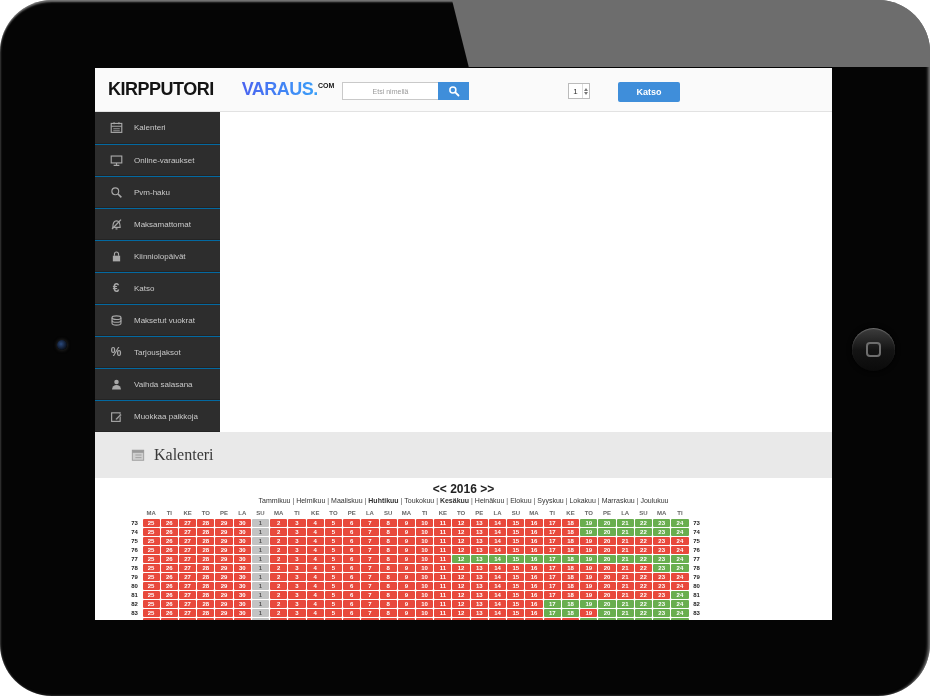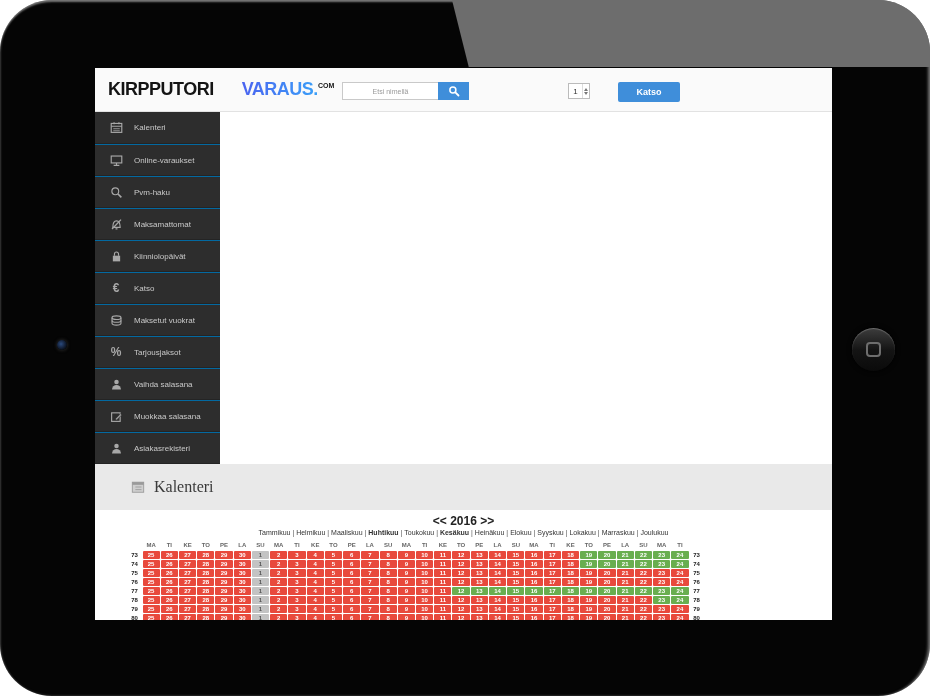--- a/index.html
+++ b/index.html
@@ -202,30 +202,21 @@
               </span>
               <span class="sb-label">Vaihda salasana</span>
             </div>
             <div class="sb-item">
               <span class="sb-icon">
                 <svg width="13" height="13" viewBox="0 0 16 16">
                   <rect x="2" y="3.5" width="10.5" height="10.5" fill="none" stroke="#a8a8a8" stroke-width="1.4"></rect>
                   <path d="M6.5 11 L13 4.5 L14.5 6 L8 12.5 Z" fill="#a8a8a8" stroke="#2d2d2d" stroke-width="0.8"></path>
                 </svg>
               </span>
-              <span class="sb-label">Muokkaa salasana</span>
-            </div>
-            <div class="sb-item">
-              <span class="sb-icon">
-                <svg width="13" height="13" viewBox="0 0 16 16">
-                  <circle cx="8" cy="5" r="2.8" fill="#a8a8a8"></circle>
-                  <path d="M2.5 14 a5.5 5.5 0 0 1 11 0 Z" fill="#a8a8a8"></path>
-                </svg>
-              </span>
-              <span class="sb-label">Asiakasrekisteri</span>
+              <span class="sb-label">Muokkaa paikkoja</span>
             </div>
           </div>
       </div>
 
       <div class="content">
         <div class="title-bar">
           <span class="title-icon">
             <svg width="14" height="14" viewBox="0 0 16 16">
                 <rect x="1.5" y="2.5" width="13" height="11.5" fill="#cfcfcf" stroke="#9a9a9a"></rect>
                 <rect x="1.5" y="2.5" width="13" height="3" fill="#9a9a9a"></rect>

